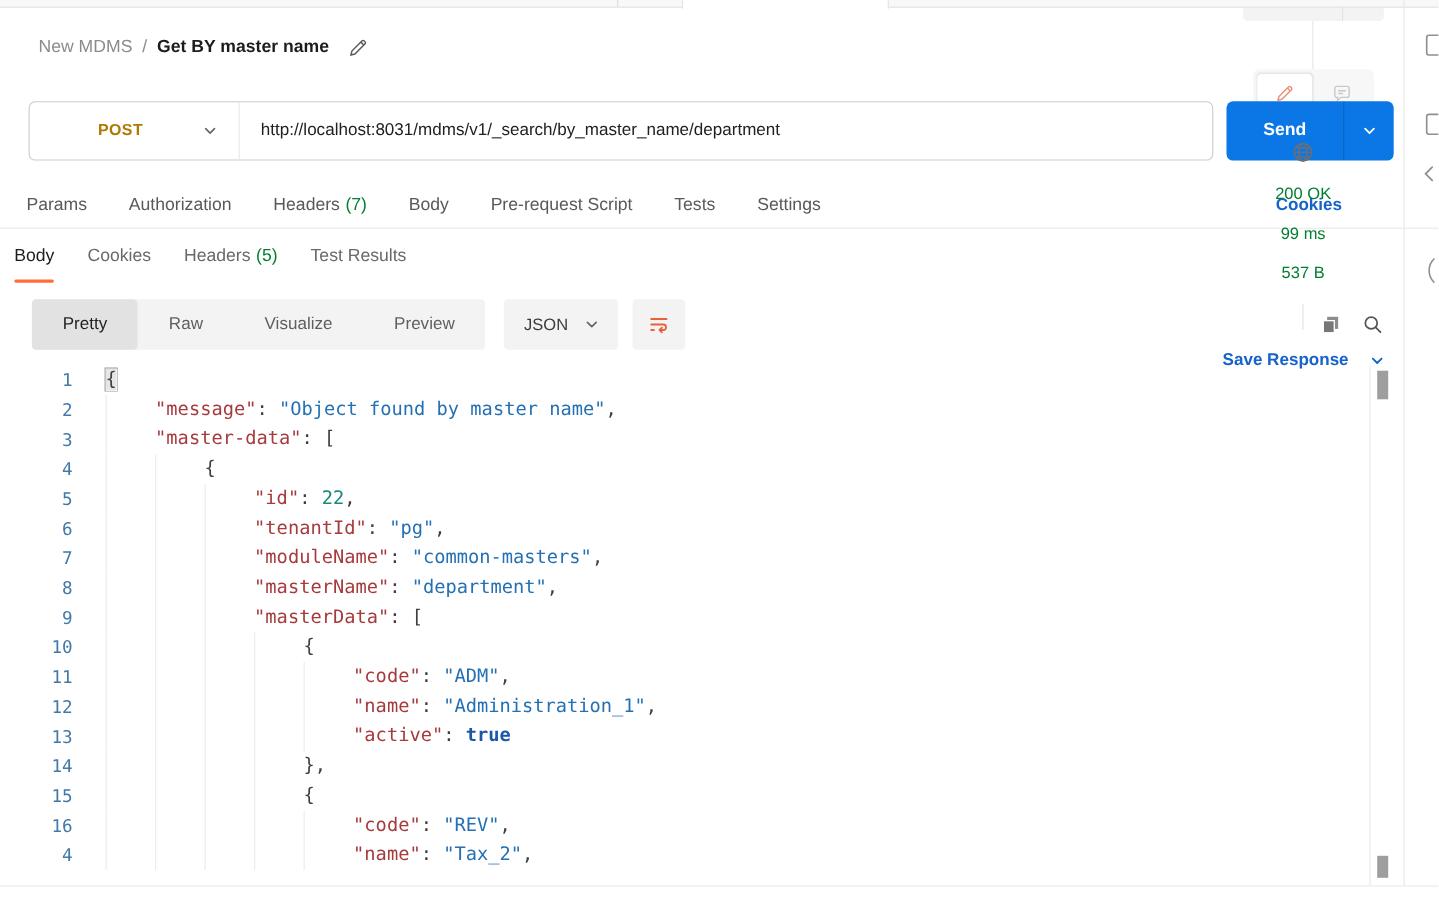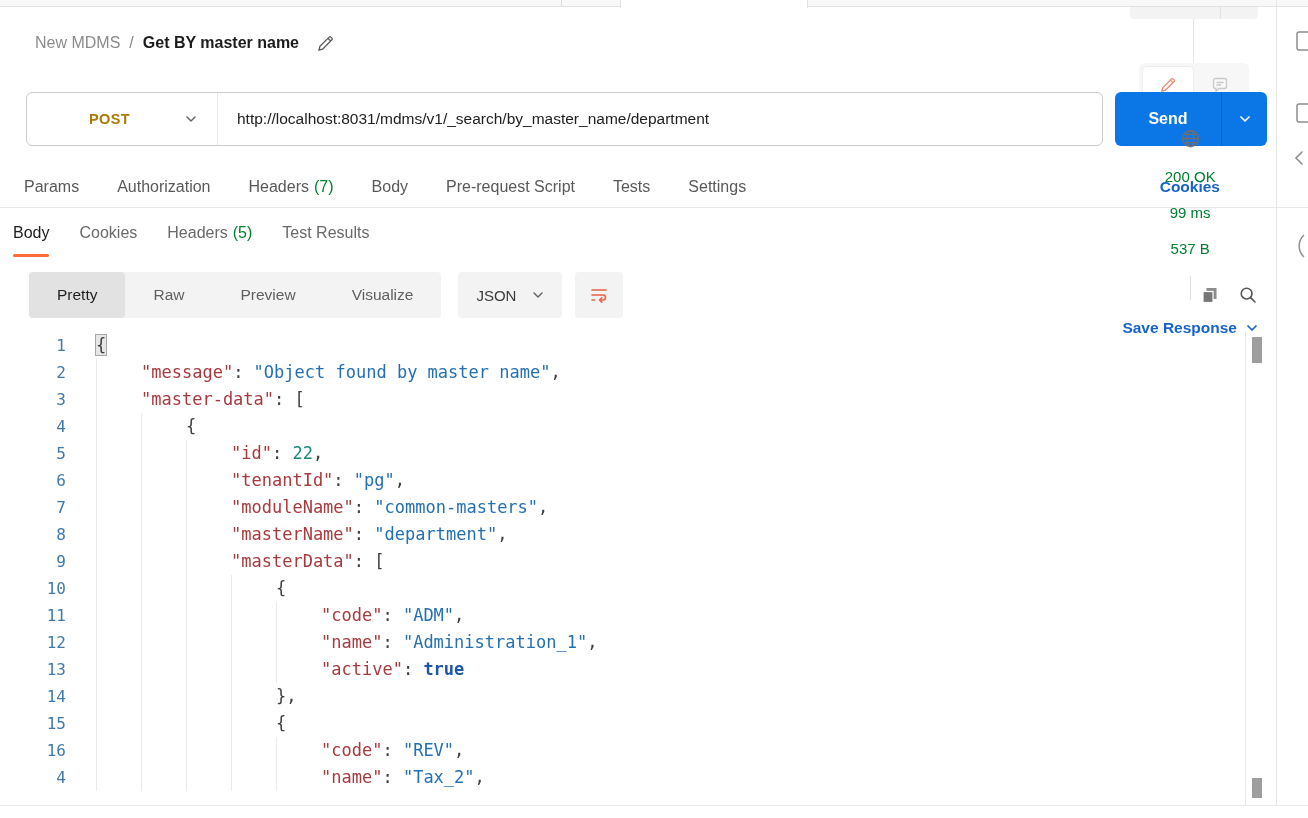--- a/index.html
+++ b/index.html
@@ -48,21 +48,21 @@
 
   
   .resp-hdr{display:flex;align-items:center;padding:0 19px 0 13px;height:49px;font-size:16px;}
   .resp-tabs{display:flex;gap:30px;align-items:stretch;height:100%;}
   .resp-tab{color:#696969;display:flex;align-items:center;position:relative;cursor:pointer;gap:5px;}
   .resp-tab.active{color:#1c1c1c;font-weight:500;}
   .resp-tab.active::after{content:"";position:absolute;left:0;right:0;bottom:0;height:3px;background:#ff6c37;border-radius:2px;}
   .resp-meta{margin-left:auto;display:flex;align-items:center;gap:19px;font-size:15px;flex-direction:column;}
   .meta-green{color:#007f31;}
   .meta-div{width:1px;height:24px;background:#e0e0e0;}
-  .save-resp{color:#1663c9;font-weight:600;font-size:15.5px;display:flex;gap:9px;align-items:center;cursor:pointer;}
+  .save-resp{color:#1663c9;font-weight:600;font-size:15.5px;display:flex;gap:20px;align-items:center;cursor:pointer;}
 
   
   .pretty-bar{display:flex;align-items:center;margin:15px 19px 0 29px;height:46px;}
   .view-seg{display:flex;background:#f3f3f3;border-radius:4px;height:46px;align-items:stretch;}
   .vseg{padding:0 28px;display:flex;align-items:center;font-size:15.5px;color:#5f5f5f;border:none;background:none;font-family:inherit;border-radius:4px;cursor:pointer;}
   .vseg.active{background:#e2e2e2;color:#1f1f1f;}
   .json-btn{margin-left:17px;height:46px;padding:0 18px;display:flex;align-items:center;gap:16px;background:#f3f3f3;border:none;border-radius:4px;font-size:15px;color:#3a3a3a;font-family:inherit;cursor:pointer;}
   .wrap-btn{margin-left:13px;width:48px;height:46px;background:#f3f3f3;border:none;border-radius:4px;display:flex;align-items:center;justify-content:center;cursor:pointer;}
   .bar-right{margin-left:auto;display:flex;gap:18px;align-items:center;}
   .icon-btn{border:none;background:none;display:flex;align-items:center;justify-content:center;cursor:pointer;padding:0;}
@@ -242,22 +242,22 @@
               </svg>
           </span>
         </span>
       </div>
     </div>
 
     <div class="pretty-bar">
       <div class="view-seg">
         <button class="vseg active">Pretty</button>
         <button class="vseg">Raw</button>
+        <button class="vseg">Visualize</button>
         <button class="vseg">Preview</button>
-        <button class="vseg">Visualize</button>
       </div>
       <button class="json-btn">
         <span>JSON</span>
         <span style="display:flex;">
           <svg width="12" height="8" viewBox="0 0 12 8" fill="none" stroke="#666" stroke-width="1.5" stroke-linecap="round" stroke-linejoin="round">
               <path d="M2 2l4 4 4-4"></path>
             </svg>
         </span>
       </button>
       <button class="wrap-btn">

